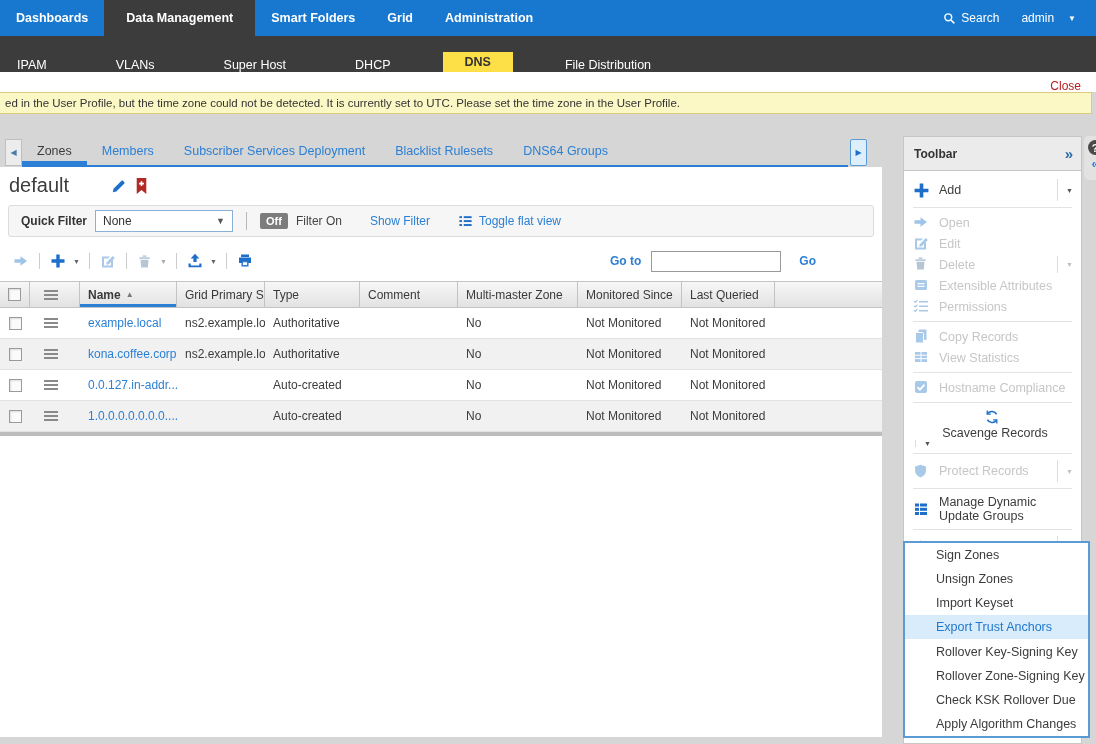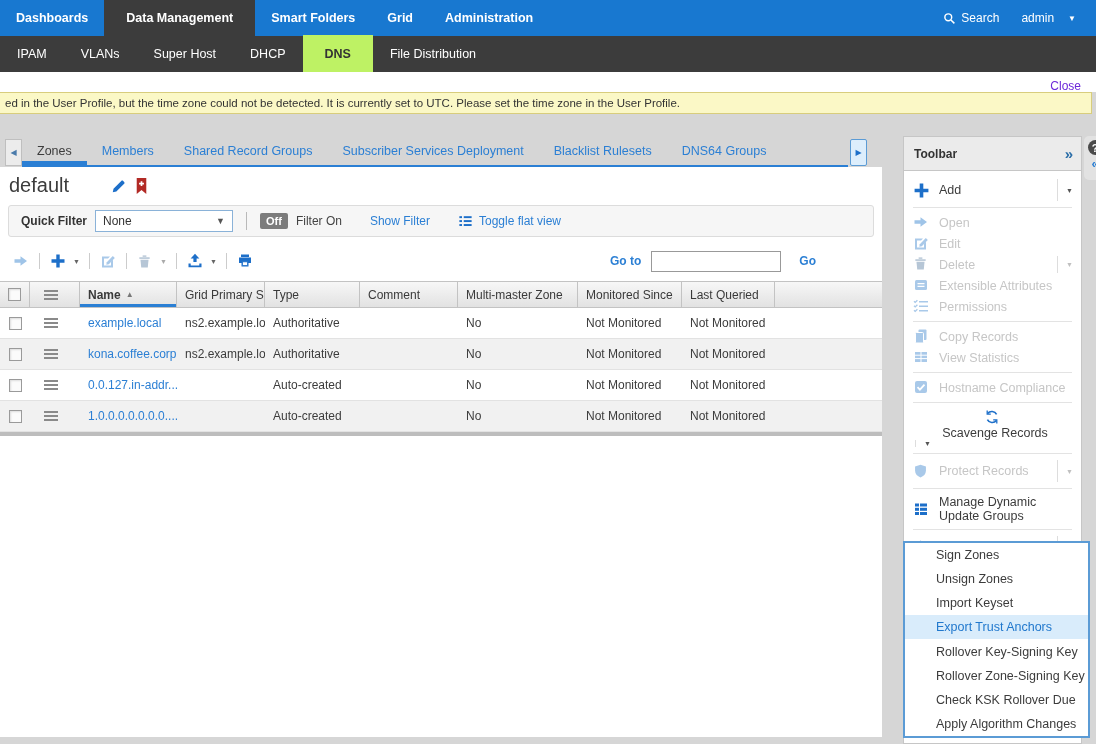--- a/index.html
+++ b/index.html
@@ -12,27 +12,27 @@
             display:flex; align-items:stretch; color:#fff; }
   .tn-item { display:flex; align-items:center; padding:0 16px; font-size:12.5px; font-weight:bold; cursor:pointer; }
   .tn-item.active { background:#3c3c3c; padding:0 22px; }
   .tn-right { margin-left:auto; display:flex; align-items:center; gap:22px; padding-right:20px; }
   .tn-search { display:flex; align-items:center; gap:5px; font-size:12px; font-weight:normal; cursor:pointer; }
   .tn-user { display:flex; align-items:center; gap:14px; font-size:12px; cursor:pointer; }
   .caret-w { font-size:8px; }
 
   
   .subnav { position:absolute; top:36px; left:0; width:1096px; height:36px; background:#3c3c3c;
-            display:flex; align-items:center; color:#fff; }
+            display:flex; align-items:flex-end; color:#fff;gap:35px; }
   .sn-item { display:flex; align-items:center; padding:0 17px; font-size:12.5px; cursor:pointer; }
-  .sn-item.active { background:#bef264; color:#333; font-weight:bold; padding:12px 22px; }
+  .sn-item.active { background:#fde047; color:#333; font-weight:bold; padding:3px 22px; }
 
   
   .close-strip { position:absolute; top:72px; left:0; width:1096px; height:20px; background:#fff; }
-  .close-link { position:absolute; right:15px; top:7px; color:#6d28d9; font-size:12px; cursor:pointer; text-decoration:none; }
+  .close-link { position:absolute; right:15px; top:7px; color:#b91c1c; font-size:12px; cursor:pointer; text-decoration:none; }
   .banner { position:absolute; top:92px; left:-8px; width:1100px; height:22px; background:#fbf8c6;
             border:1px solid #d8cd7d; display:flex; align-items:center; padding-left:12px; font-size:11.5px; color:#333; }
 
   
   .tabbar { position:absolute; top:137px; left:0; width:882px; height:30px; }
   .tab-strip { position:absolute; left:22px; top:0; width:826px; height:30px; display:flex; align-items:stretch;
                border-bottom:2px solid #2b7fd4; overflow:hidden; }
   .tab { display:flex; align-items:center; padding:0 15px; color:#2b7fd4; font-size:12.5px; cursor:pointer; white-space:nowrap; }
   .tab.active { color:#3c3c3c; box-shadow: inset 0 -4px 0 #2b7fd4; }
   .tab-scroll { position:absolute; top:2px; width:17px; height:27px; display:flex; align-items:center; justify-content:center;
@@ -158,21 +158,20 @@
     <span>ed in the User Profile, but the time zone could not be detected. It is currently set to UTC. Please set the time zone in the User Profile.</span>
   </div>
 
   <div class="tabbar">
     <div class="tab-scroll left">
       <span>◀</span>
     </div>
     <div class="tab-strip">
       <div class="tab active">Zones</div>
       <div class="tab">Members</div>
-      <div class="tab">Shared Record Groups</div>
       <div class="tab">Subscriber Services Deployment</div>
       <div class="tab">Blacklist Rulesets</div>
       <div class="tab">DNS64 Groups</div>
 
     </div>
     <div class="tab-scroll right">
       <span>▶</span>
     </div>
   </div>
 

